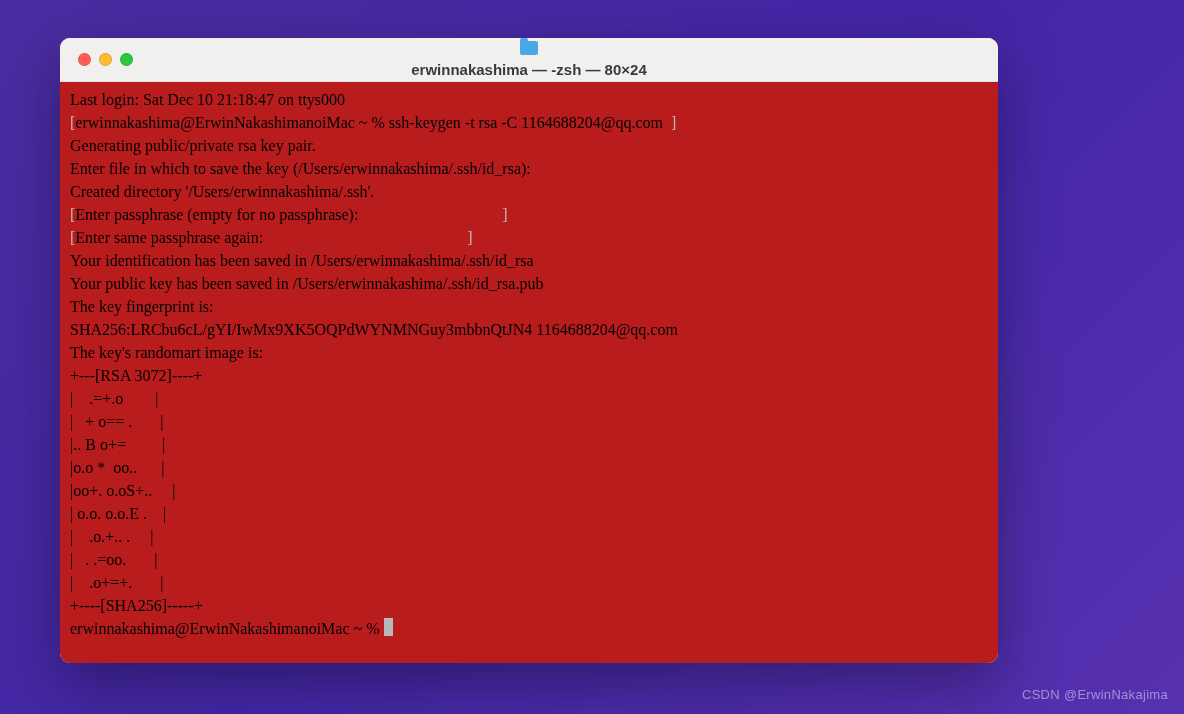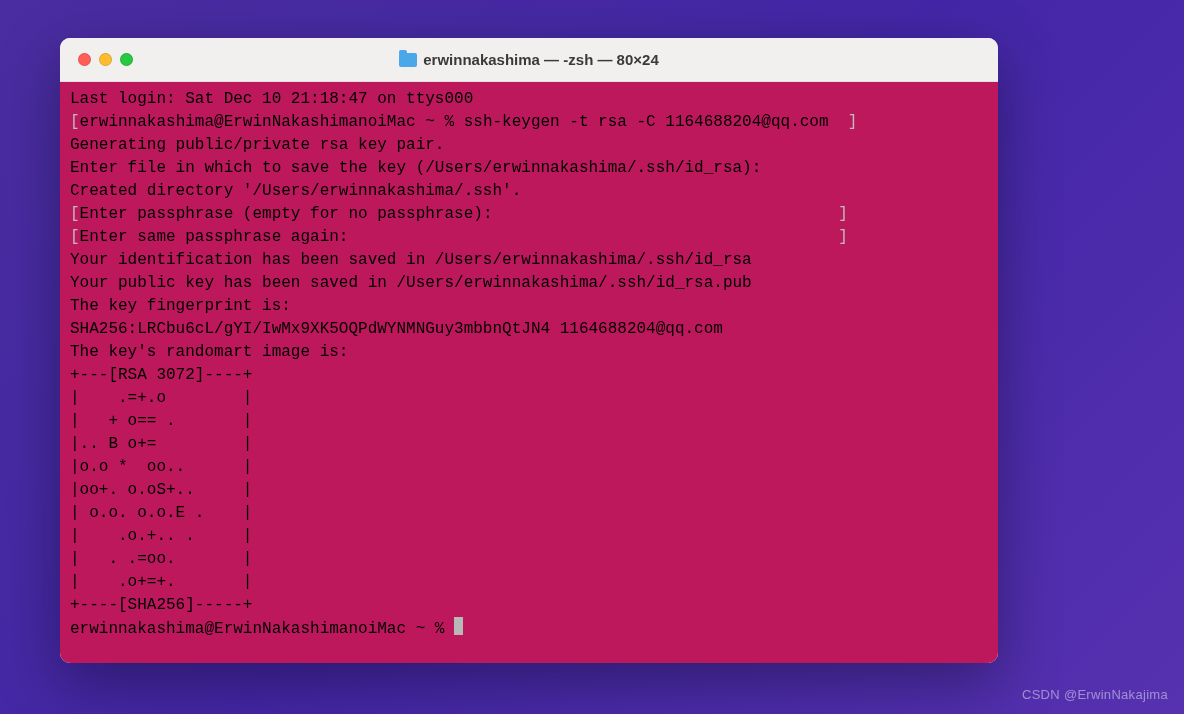--- a/index.html
+++ b/index.html
@@ -47,20 +47,21 @@
   .dot.yellow { background: #febc2e; border: 0.5px solid rgba(0,0,0,0.12); }
   .dot.green  { background: #28c840; border: 0.5px solid rgba(0,0,0,0.12); }
   .title-center {
     position: absolute;
     left: 0; right: 0;
     display: flex;
     justify-content: center;
     align-items: center;
     gap: 6px;
     pointer-events: none;
+    flex-direction: column;
   }
   .folder-icon {
     width: 18px; height: 14px;
     background: #4aa7e8;
     border-radius: 2px;
     position: relative;
   }
   .folder-icon::before {
     content: "";
     position: absolute;
@@ -69,23 +70,23 @@
     background: #4aa7e8;
     border-radius: 2px 2px 0 0;
   }
   .title-text {
     font-size: 15px;
     font-weight: 600;
     color: #3a3a3a;
   }
   .terminal-body {
     flex: 1;
-    background: #be185d;
+    background: #b91c1c;
     padding: 6px 10px 8px 10px;
-    font-family: Liberation Mono, monospace;
+    font-family: Liberation Serif, serif;
     font-size: 16px;
     line-height: 23px;
     color: #000;
     white-space: pre;
     overflow: hidden;
   }
   .cursor {
     display: inline-block;
     width: 9px;
     height: 18px;

